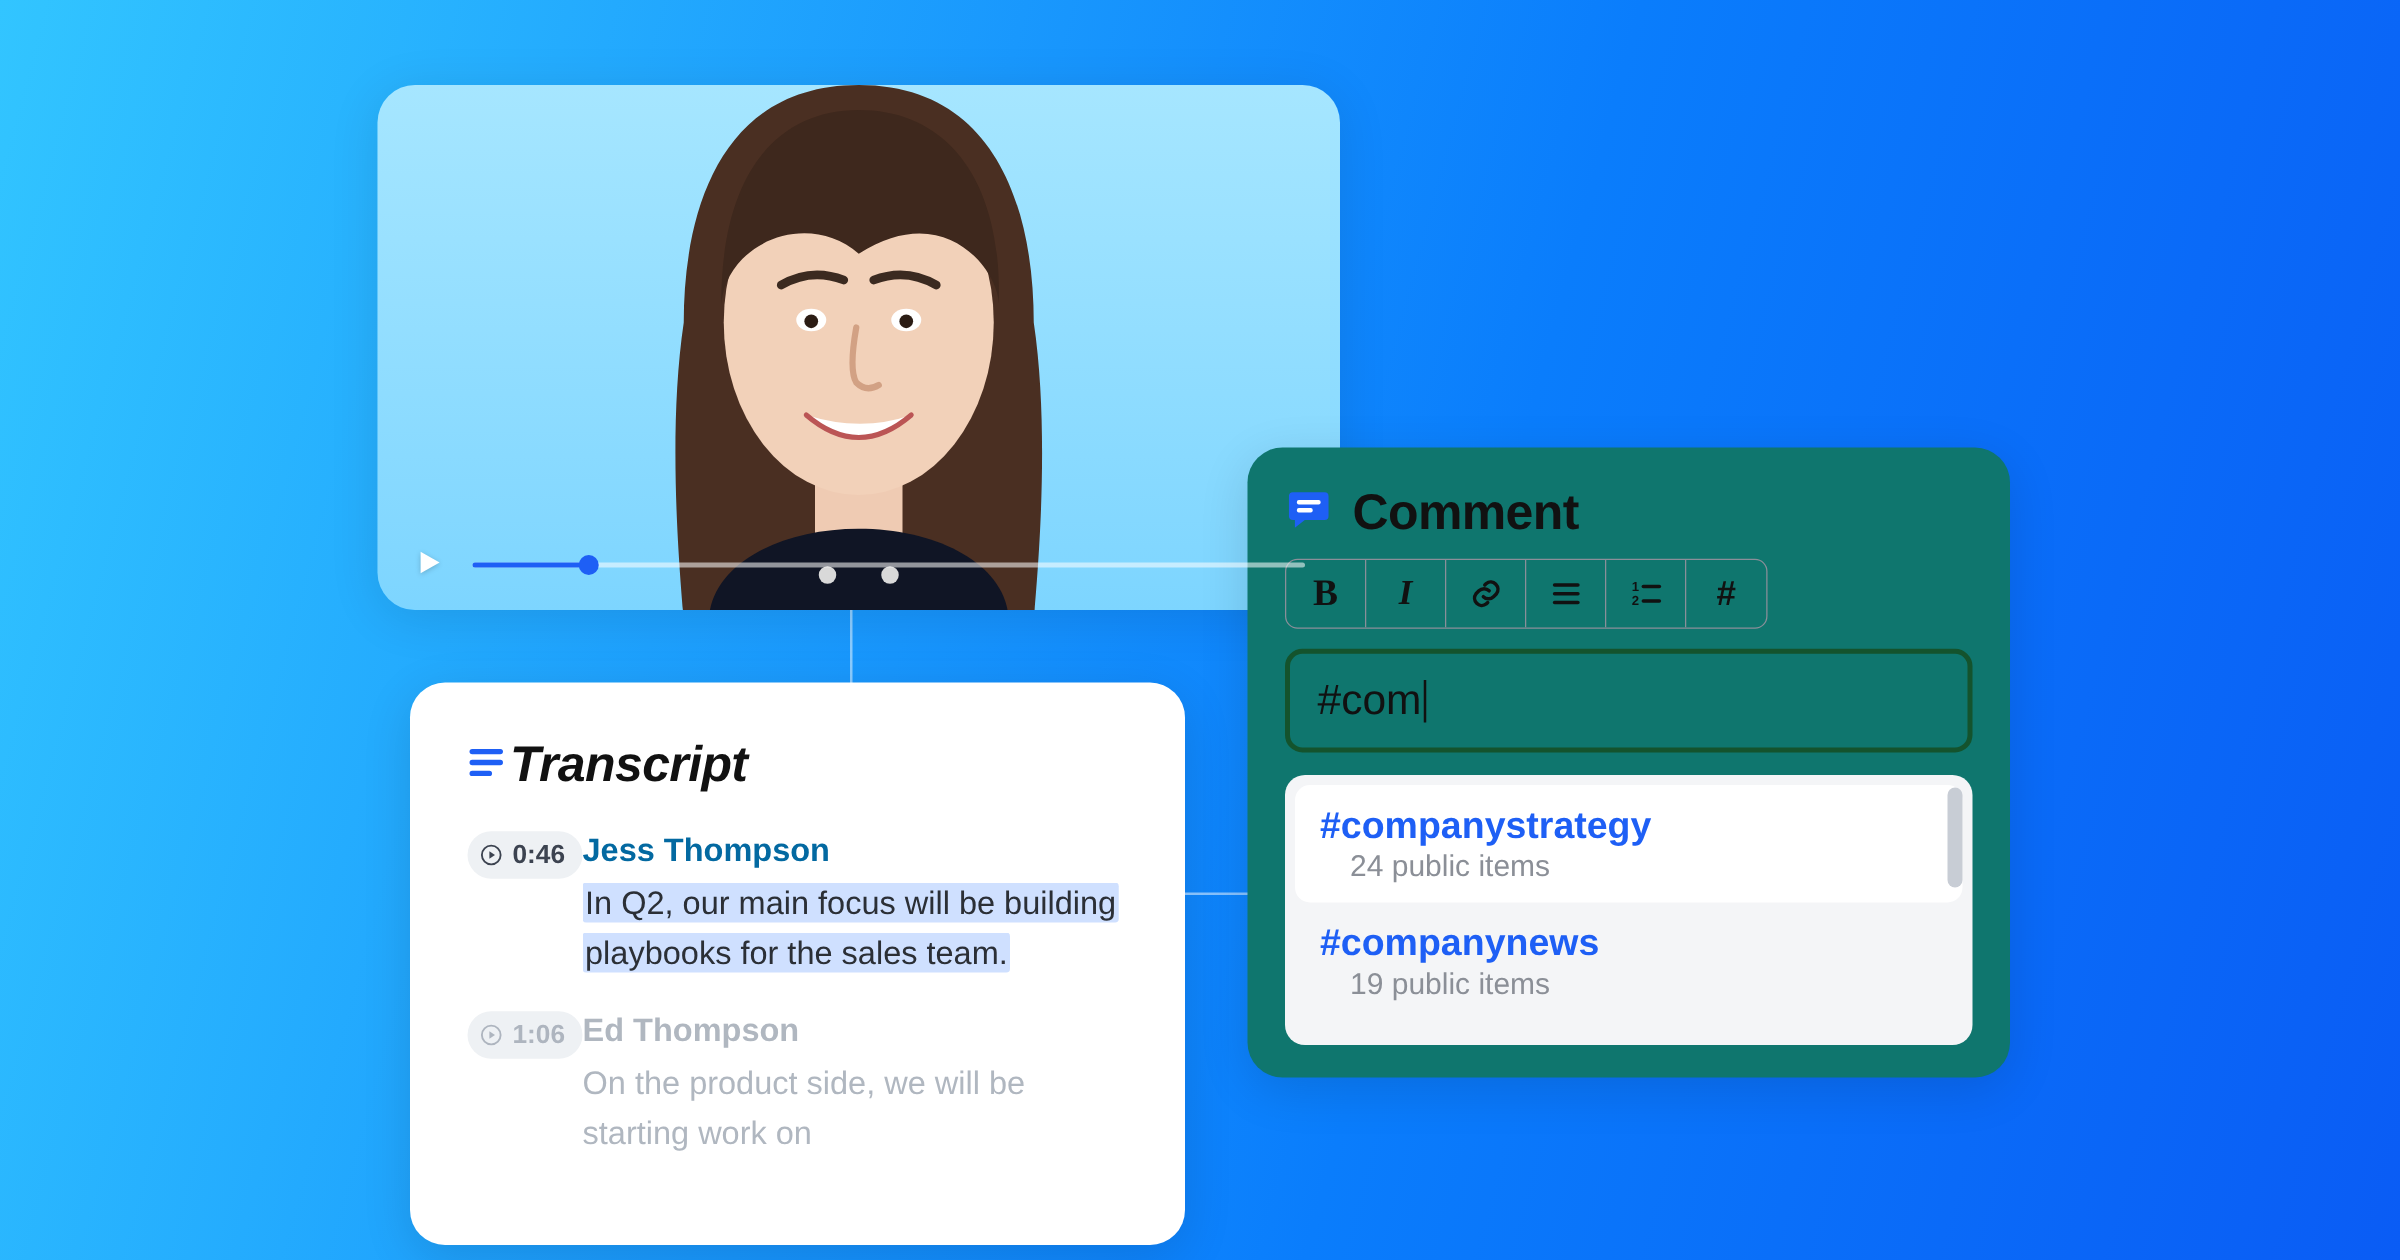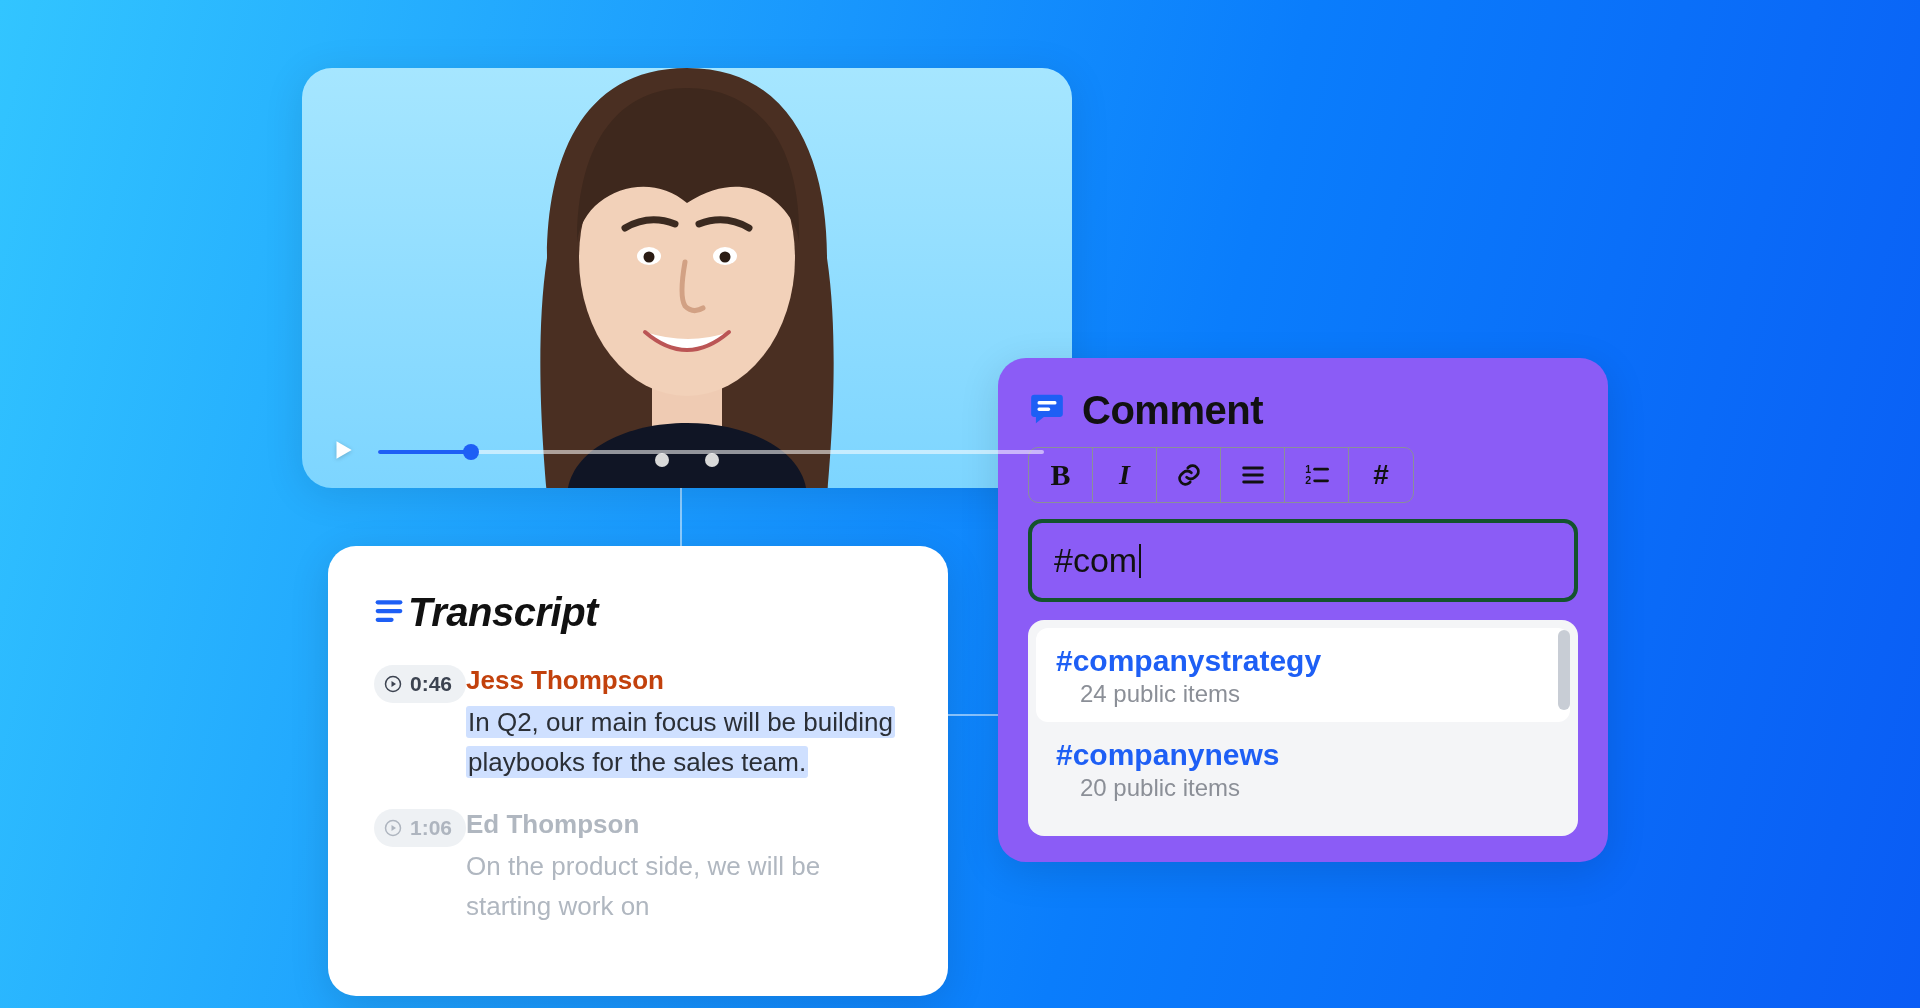--- a/index.html
+++ b/index.html
@@ -128,21 +128,21 @@
     height: 38px;
     flex-shrink: 0;
     cursor: pointer;
   }
   .ts-chip.dim { color: #aeb5bf; justify-content: center; }
   .ts-chip svg { width: 18px; height: 18px; }
   .t-body { flex: 1; }
   .speaker {
     font-size: 26px;
     font-weight: 700;
-    color: #c2410c;
+    color: #0369a1;
     margin-bottom: 6px;
   }
   .speaker.dim { color: #b0b7c0; }
   .t-text {
     font-size: 26px;
     line-height: 1.55;
     color: #2b2f36;
     font-weight: 400;
   }
   .t-text.dim { color: #b0b7c0; }
@@ -153,21 +153,21 @@
     box-decoration-break: clone;
     -webkit-box-decoration-break: clone;
   }
 
   
   .comment-card {
     position: absolute;
     left: 998px;
     top: 358px;
     width: 610px;
-    background: #8b5cf6;
+    background: #0f766e;
     border-radius: 28px;
     padding: 30px 30px 26px 30px;
     box-shadow: 0 10px 40px rgba(0,0,0,0.12);
   }
   .comment-header {
     display: flex;
     align-items: center;
     gap: 16px;
     margin-bottom: 14px;
   }
@@ -401,16 +401,16 @@
   </div>
 
   <div class="suggest-box">
     <div class="suggest-scroll"></div>
     <div class="sugg active">
       <div class="tag">#companystrategy</div>
       <div class="meta">24 public items</div>
     </div>
     <div class="sugg">
       <div class="tag">#companynews</div>
-      <div class="meta">20 public items</div>
+      <div class="meta">19 public items</div>
     </div>
   </div>
 </div>
 
 </body></html>

